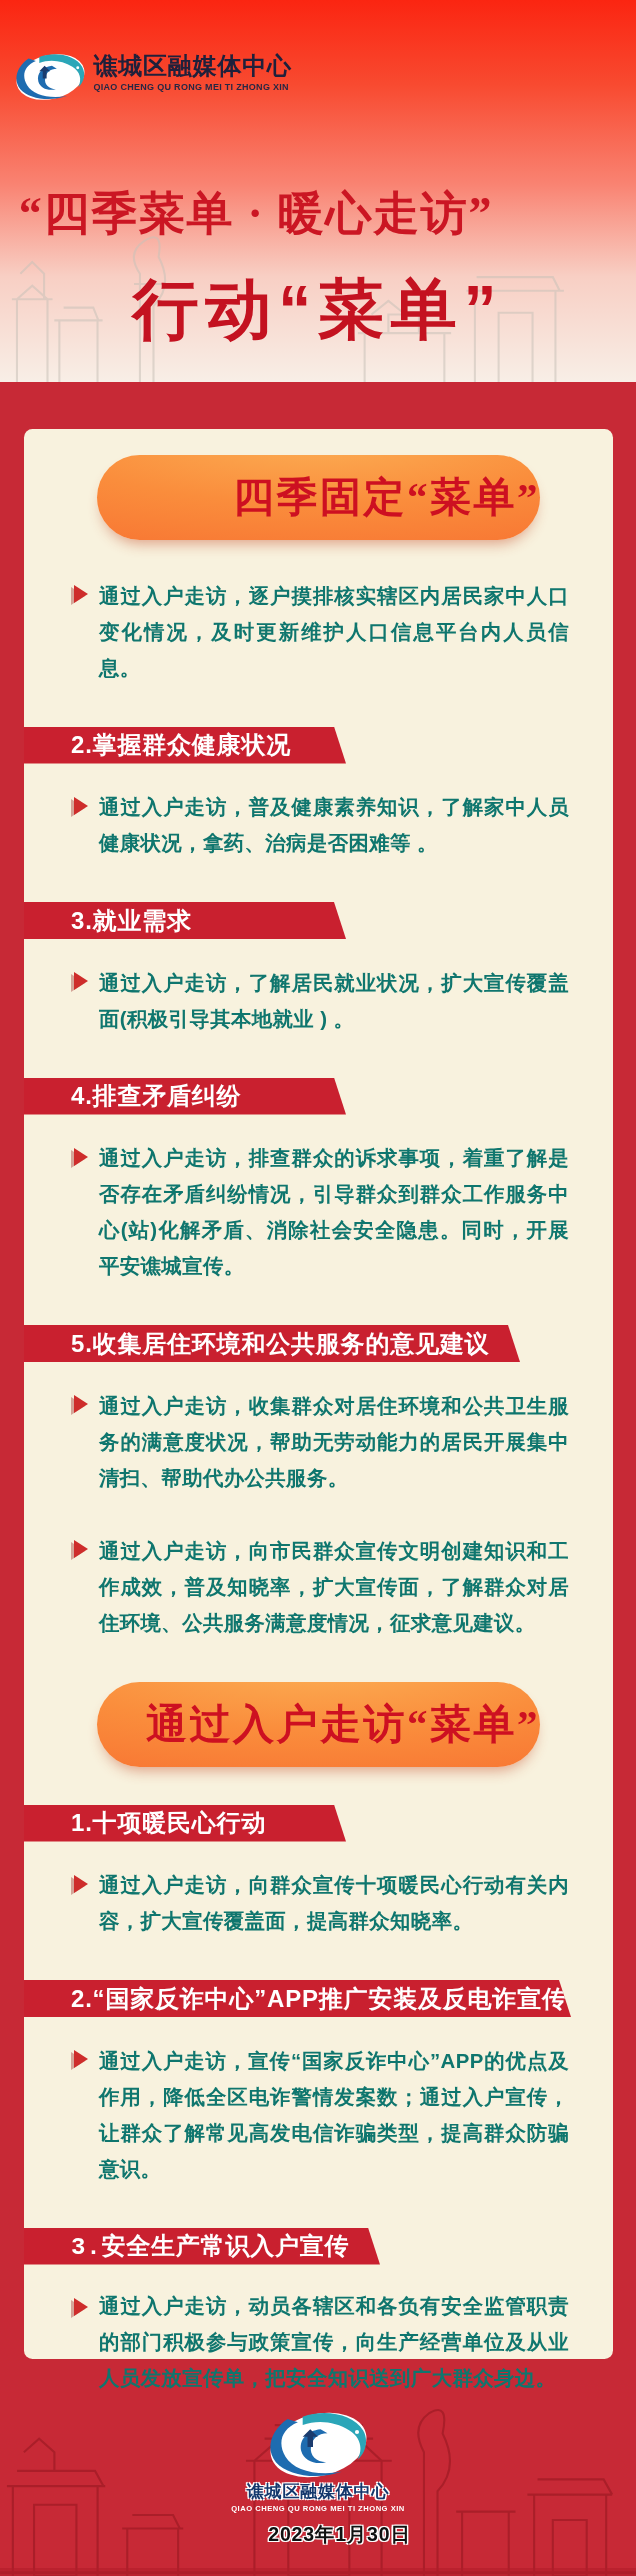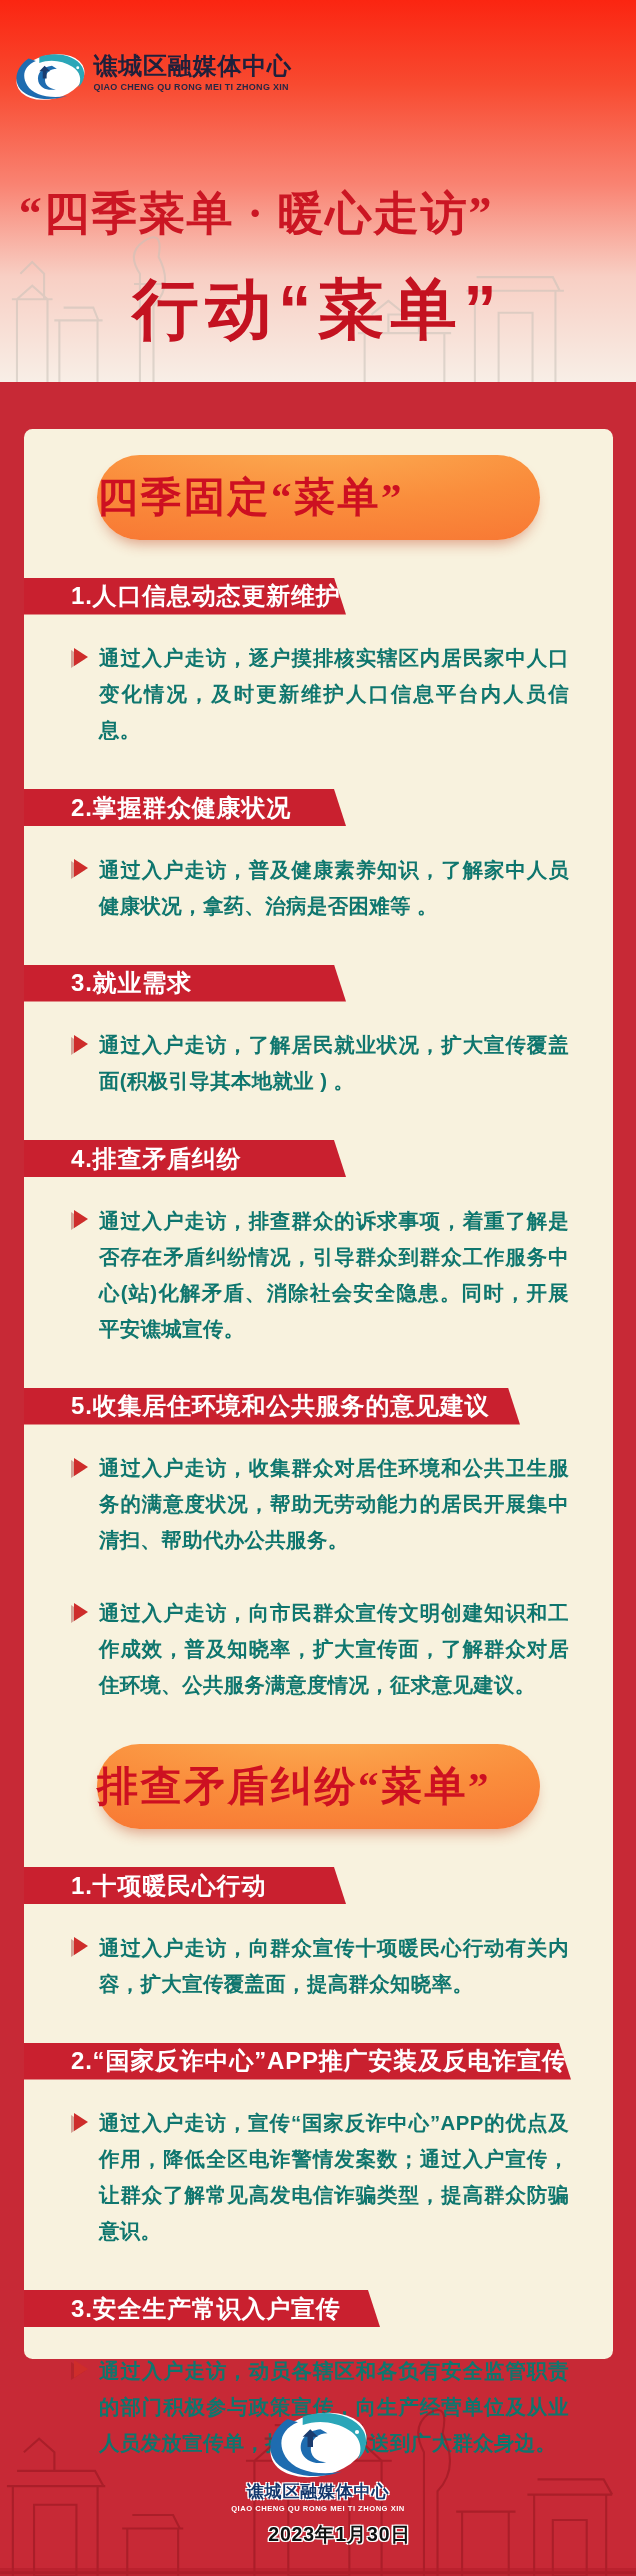--- a/index.html
+++ b/index.html
@@ -22,27 +22,27 @@
           font-family:Liberation Sans, sans-serif;font-weight:bold;font-size:66px;
           color:#c41220;letter-spacing:6.8px;}
 
   
   .red-card{position:absolute;top:382px;left:0;width:636px;height:2194px;background:#c72936;}
   .cream-card{position:absolute;top:47px;left:24px;width:589px;height:1930px;
               background:#f8f2de;border-radius:8.5px;padding-top:25.5px;box-sizing:border-box;}
 
   .pill{width:443px;height:85px;margin:0 auto 38px auto;border-radius:44px;
         background:radial-gradient(130% 170% at 50% -25%,#fcb055 0%,#fa8d3c 48%,#f76e30 100%);
-        display:flex;align-items:center;justify-content:flex-start;
+        display:flex;align-items:center;justify-content:flex-end;
         box-shadow:0 8.5px 13.6px -5.1px rgba(190,60,25,.45);}
   .pill-text{font-family:"Liberation Serif",serif;font-weight:bold;font-size:41px;
              color:#cd1021;letter-spacing:2.5px;}
 
   .section{margin-bottom:41px;}
-  .menu-group[data-group="1"] .section:last-child{margin-bottom:12px;}
+  .menu-group[data-group="1"] .section:last-child{margin-bottom:12px;font-family:Liberation Mono, monospace;}
   .sec-banner{margin:0 0 25.5px 0;height:37px;background:#c9202f;
               clip-path:polygon(0 0,calc(100% - 12px) 0,100% 100%,0 100%);
               display:flex;align-items:center;width:322px;}
   .sec-banner span{color:#ffffff;font-weight:bold;font-size:24px;padding-left:47px;
                    letter-spacing:0.8px;white-space:nowrap;}
   .menu-group[data-group="0"] .sections>.section:nth-child(5) .sec-banner{width:496px;}
   .menu-group[data-group="1"] .sections>.section:nth-child(2) .sec-banner{width:547px;}
   .menu-group[data-group="1"] .sections>.section:nth-child(3) .sec-banner{width:356px;}
 
   .items{list-style:none;margin:0;padding:0 44px 0 75px;}
@@ -105,23 +105,20 @@
   </div>
 
   <div class="red-card">
     <div class="cream-card">
       <div class="menu-group" data-group="0">
   <div class="pill">
     <span class="pill-text">四季固定“菜单”</span>
   </div>
   <div class="sections">
   <section class="section">
-    <h3 class="sec-banner">
-      <span>1.人口信息动态更新维护</span>
-    </h3>
     <ul class="items">
   <li class="item">
     <span class="arrow-icon"></span>
     <span class="item-text">通过入户走访，逐户摸排核实辖区内居民家中人口变化情况，及时更新维护人口信息平台内人员信息。</span>
   </li>
 </ul>
   </section>
 
   <section class="section">
     <h3 class="sec-banner">
@@ -172,21 +169,21 @@
   <li class="item">
     <span class="arrow-icon"></span>
     <span class="item-text">通过入户走访，向市民群众宣传文明创建知识和工作成效，普及知晓率，扩大宣传面，了解群众对居住环境、公共服务满意度情况，征求意见建议。</span>
   </li>
 </ul>
   </section>
 </div>
 </div>
       <div class="menu-group" data-group="1">
   <div class="pill">
-    <span class="pill-text">排查矛盾纠纷“菜单”</span>
+    <span class="pill-text">通过入户走访“菜单”</span>
   </div>
   <div class="sections">
   <section class="section">
     <h3 class="sec-banner">
       <span>1.十项暖民心行动</span>
     </h3>
     <ul class="items">
   <li class="item">
     <span class="arrow-icon"></span>
     <span class="item-text">通过入户走访，向群众宣传十项暖民心行动有关内容，扩大宣传覆盖面，提高群众知晓率。</span>

